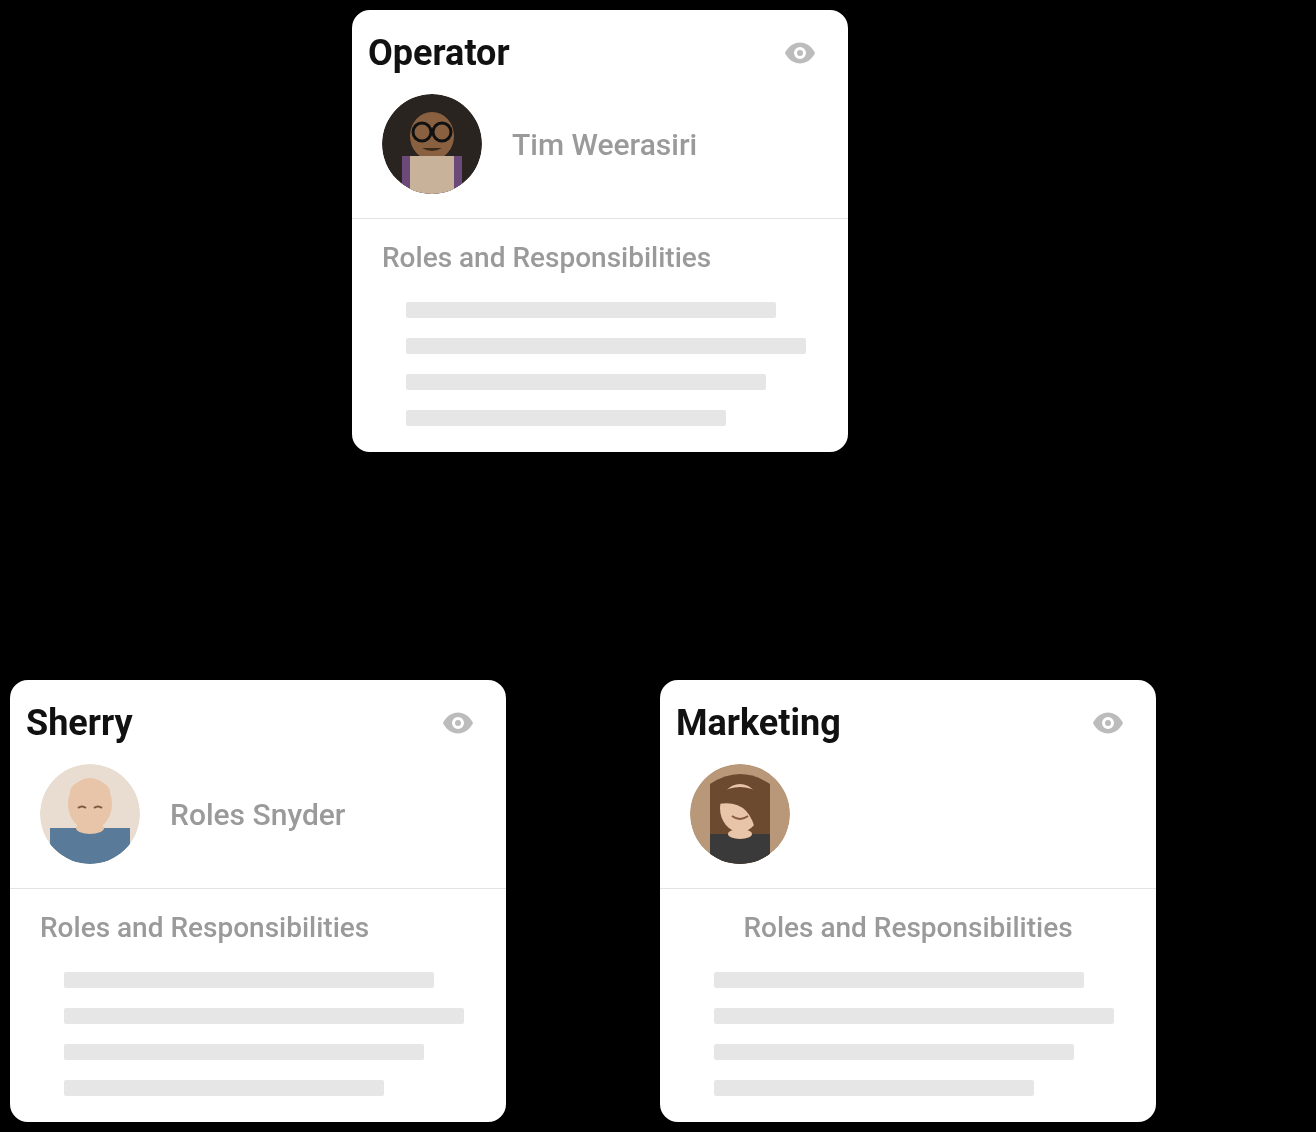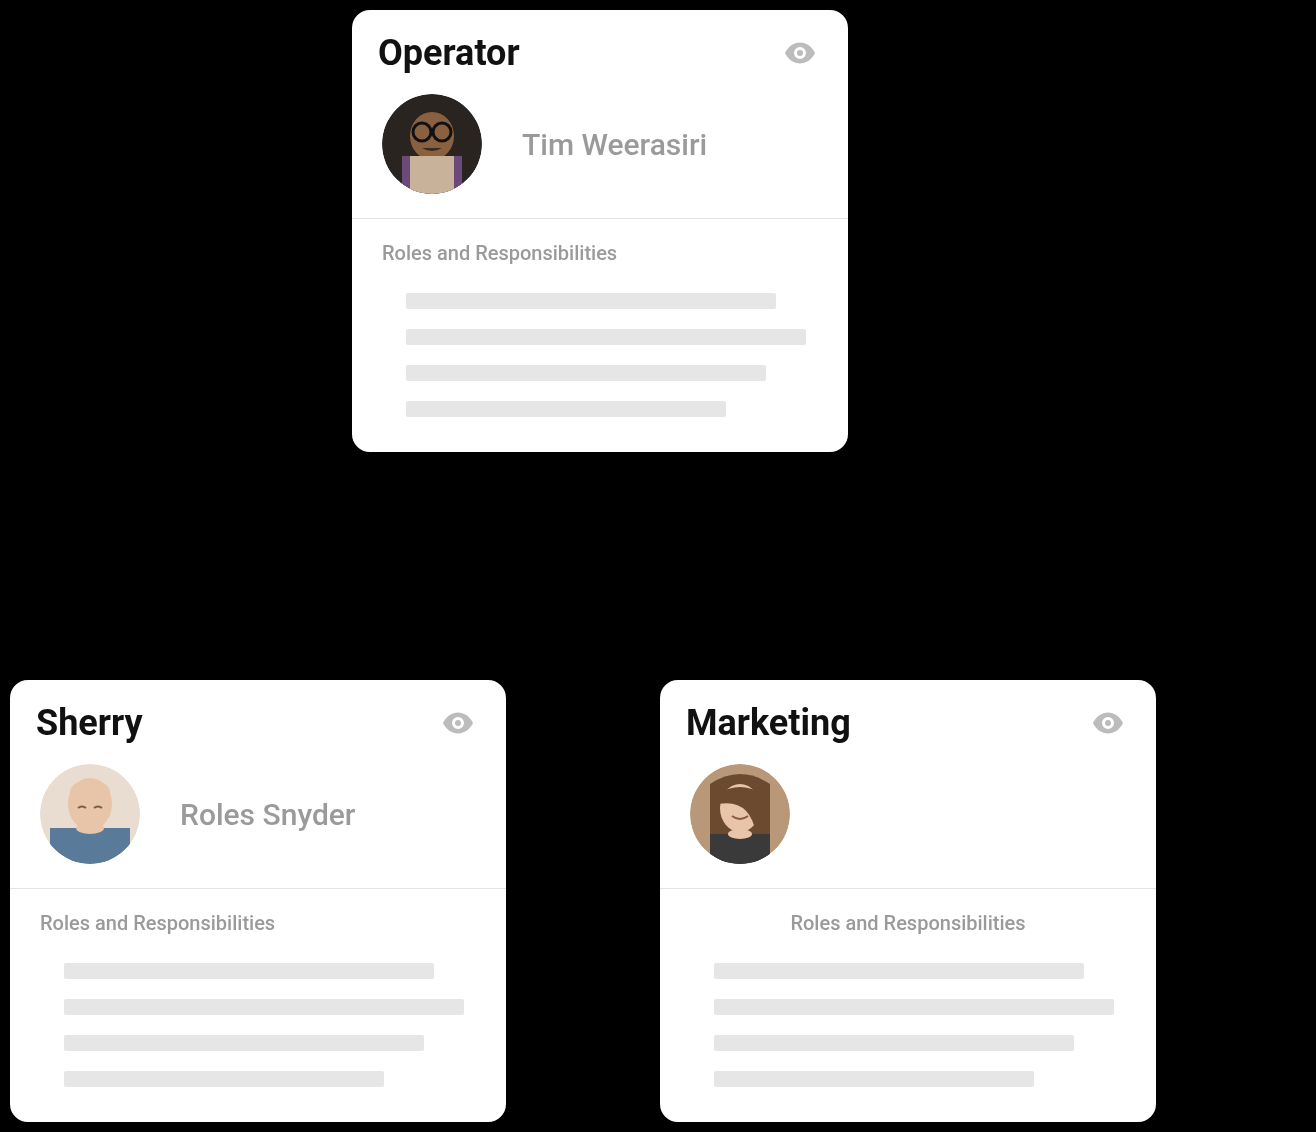--- a/index.html
+++ b/index.html
@@ -19,55 +19,55 @@
       overflow: hidden;
     }
     .card-top { width: 500px; height: 446px; left: 350px; top: 8px; }
     .card-bl  { width: 500px; height: 446px; left: 8px;   top: 678px; }
     .card-br  { width: 500px; height: 446px; left: 658px; top: 678px; text-align: center; }
 
     .card-header {
       display: flex;
       align-items: center;
       justify-content: space-between;
-      padding: 22px 30px 0 26px;
+      padding: 22px 30px 0 16px;
     }
     .card-title {
       font-size: 36px;
       font-weight: 700;
       color: #111;
     }
     .eye-icon { color: #bcbcbc; display: flex; align-items: center; }
     .eye-icon svg { width: 36px; height: 36px; }
 
     .person-row {
       display: flex;
       align-items: center;
-      gap: 40px;
+      gap: 30px;
       padding: 20px 30px 24px 30px;
     }
     .avatar {
       width: 100px; height: 100px;
       border-radius: 50%;
       flex-shrink: 0;
       overflow: hidden;
       display: flex; align-items: center; justify-content: center;
     }
     .avatar svg { width: 100%; height: 100%; }
     .person-name {
       font-size: 30px;
       font-weight: 500;
       color: #9a9a9a;
     }
 
     .divider { height: 1px; background: #e3e3e3; width: 100%; }
 
     .roles-section { padding: 22px 30px 0 30px; }
     .roles-heading {
-      font-size: 20px;
+      font-size: 28px;
       font-weight: 500;
       color: #9a9a9a;
       margin-bottom: 28px;
     }
     .placeholder-lines { padding-left: 24px; display: flex; flex-direction: column; gap: 20px; }
     .ph-line { height: 16px; background: #e6e6e6; border-radius: 2px; }
     .ph-w1 { width: 370px; }
     .ph-w2 { width: 400px; }
     .ph-w3 { width: 360px; }
     .ph-w4 { width: 320px; }

